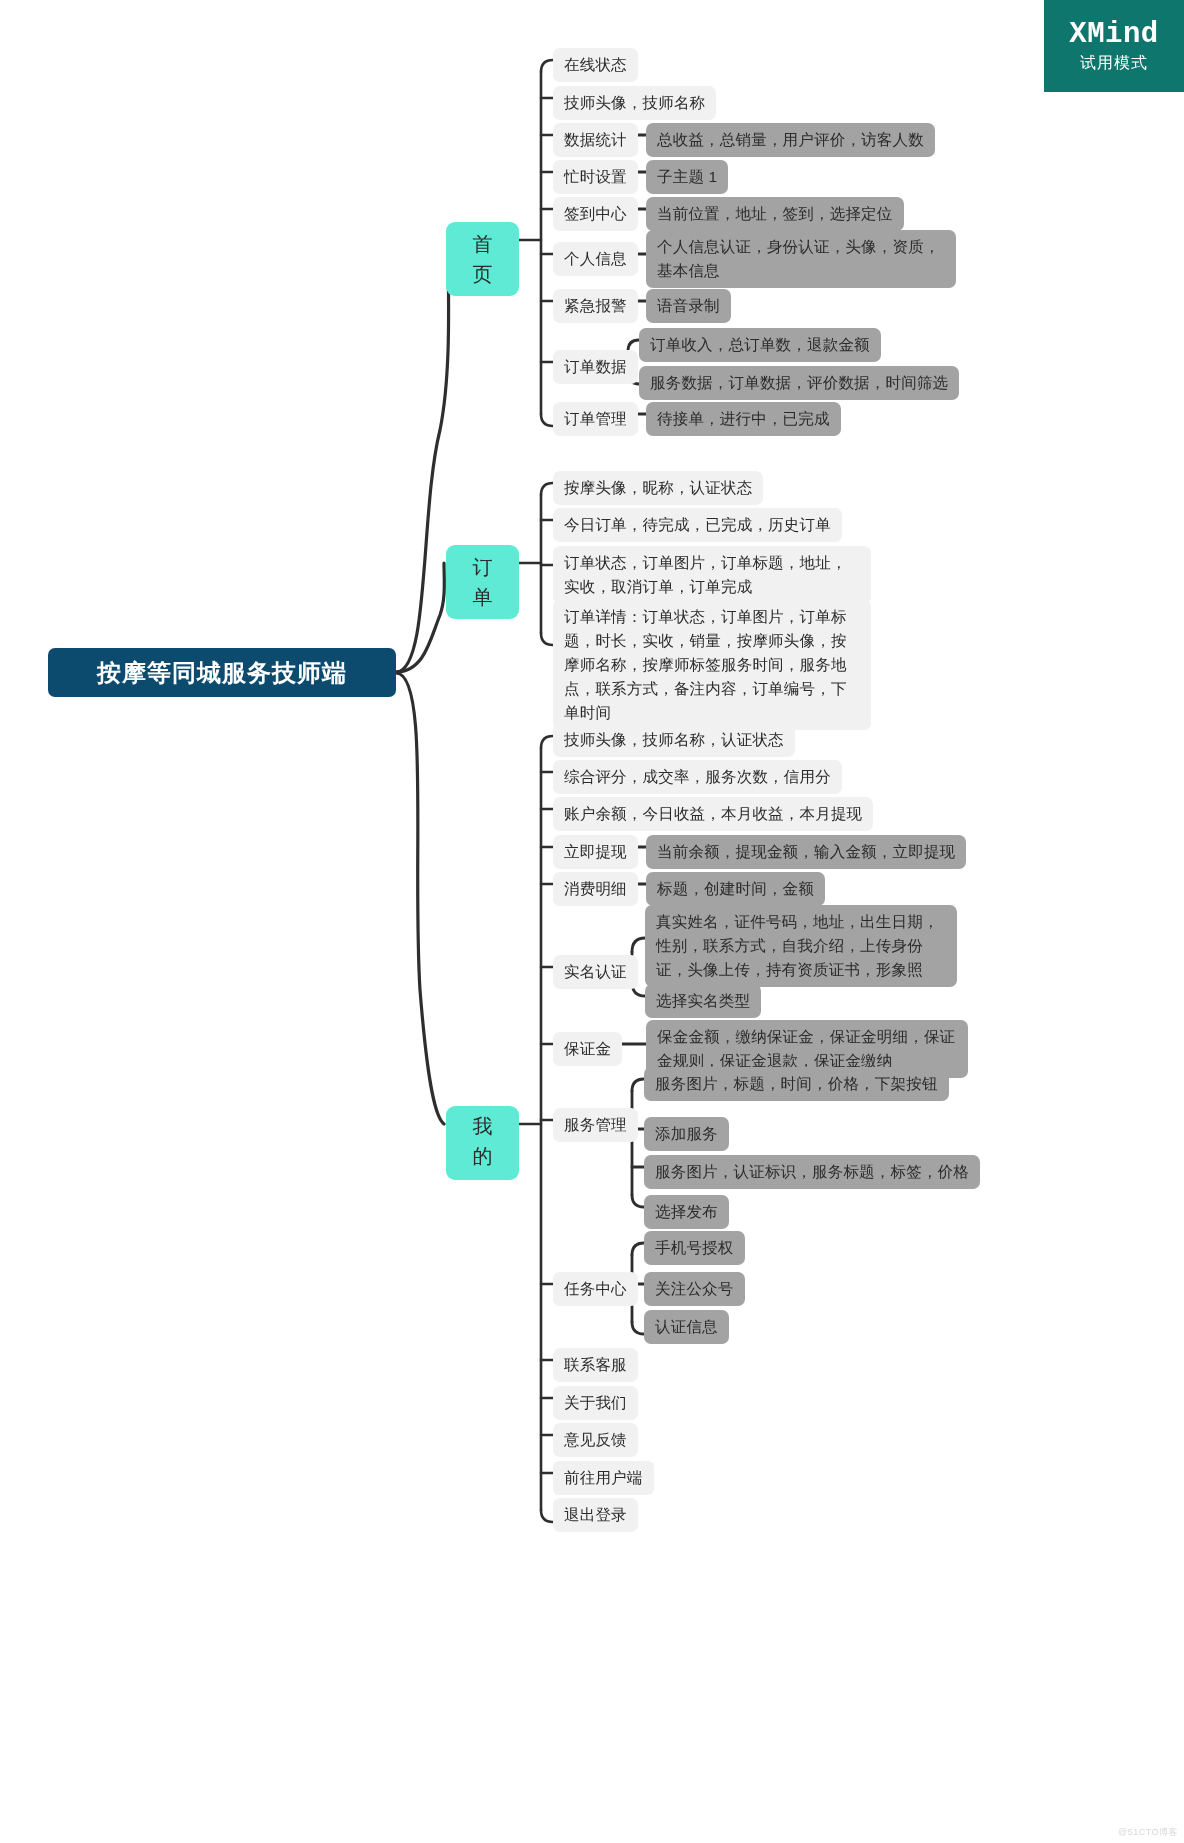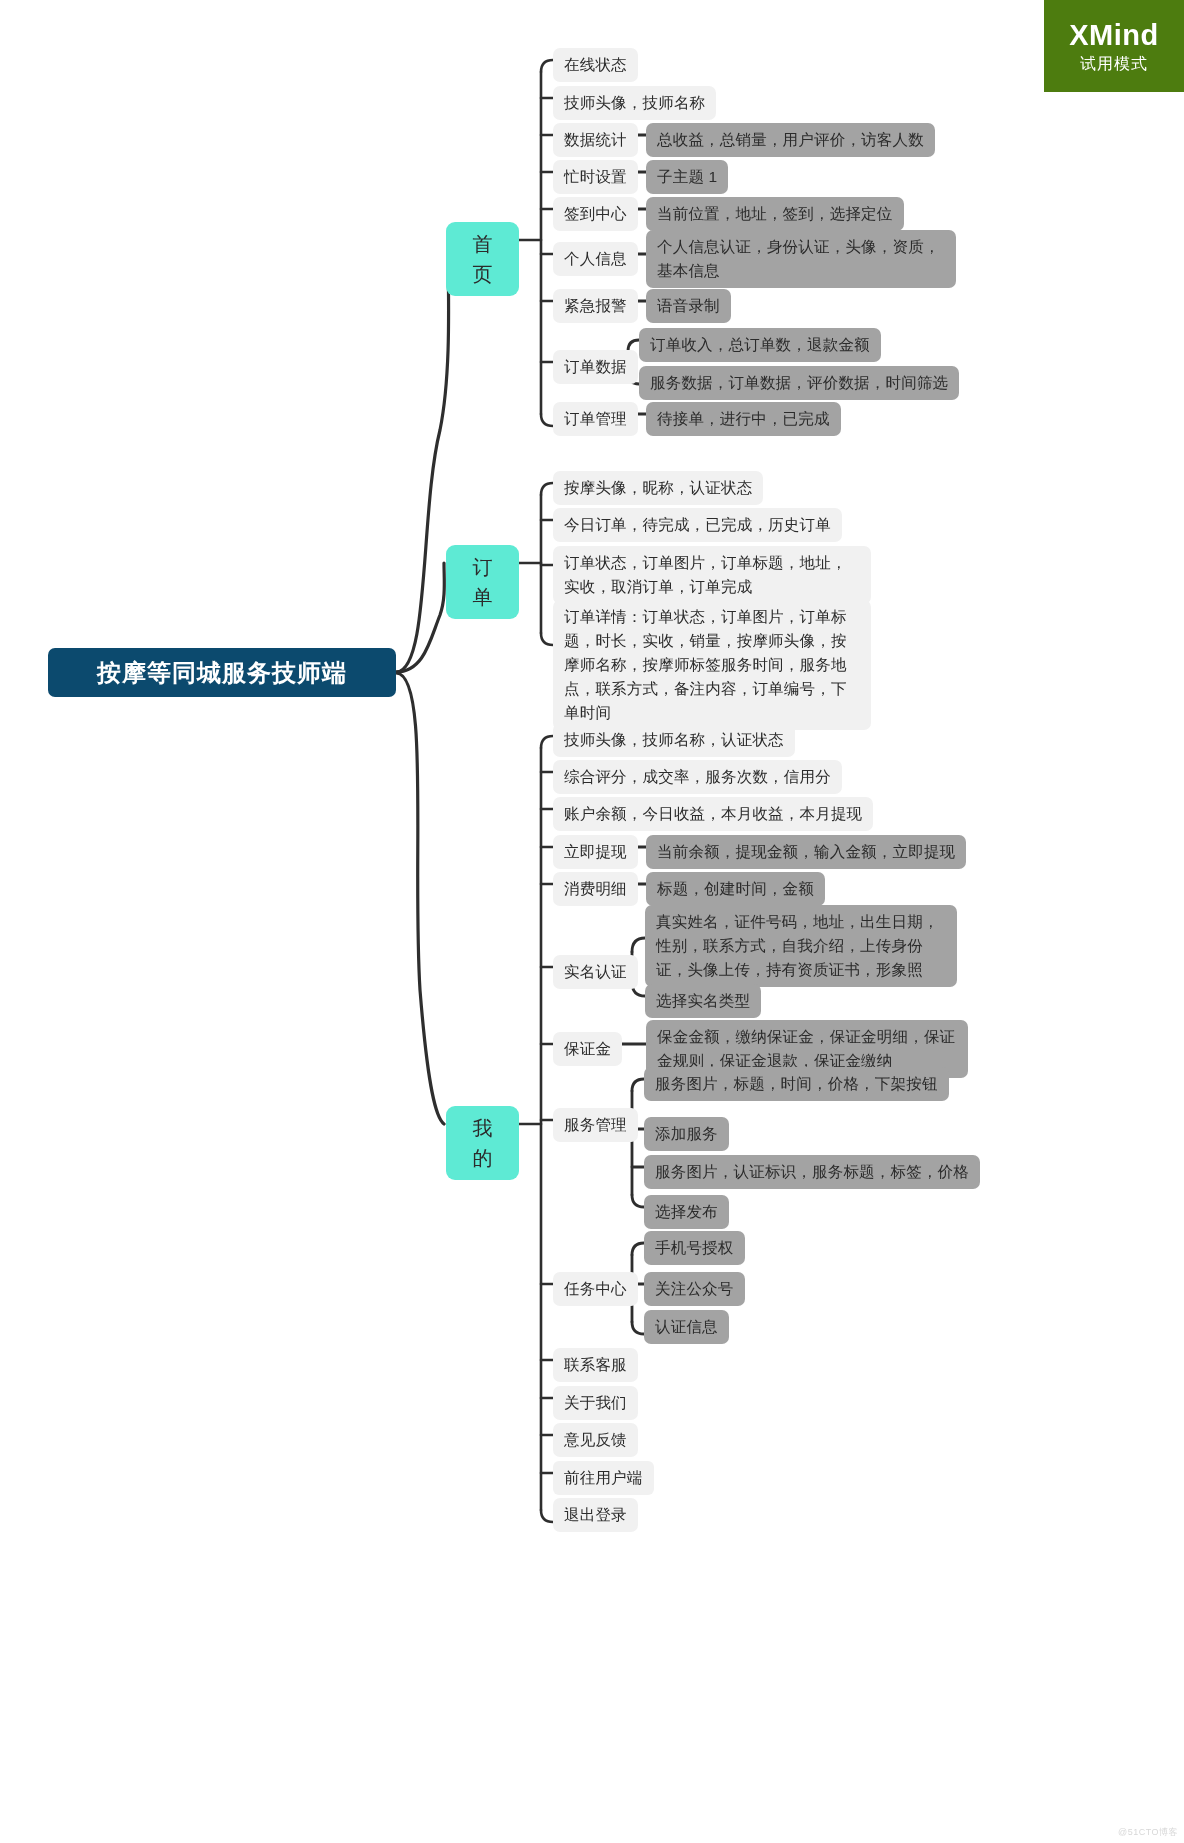--- a/index.html
+++ b/index.html
@@ -190,21 +190,21 @@
   <div class="node lvl2" style="left:553px;top:402px;">订单管理</div>
   <div class="node lvl3" style="left:646px;top:402px;">待接单，进行中，已完成</div>
 
   <div class="node lvl1" style="left:446px;top:545px;width:73px;text-align:center;">订单</div>
 
   <div class="node lvl2" style="left:553px;top:471px;">按摩头像，昵称，认证状态</div>
   <div class="node lvl2" style="left:553px;top:546px;width:318px;">订单状态，订单图片，订单标题，地址，实收，取消订单，订单完成</div>
   <div class="node lvl2" style="left:553px;top:508px;">今日订单，待完成，已完成，历史订单</div>
   <div class="node lvl2" style="left:553px;top:600px;width:318px;">订单详情：订单状态，订单图片，订单标题，时长，实收，销量，按摩师头像，按摩师名称，按摩师标签服务时间，服务地点，联系方式，备注内容，订单编号，下单时间</div>
 
-  <div class="node lvl1" style="left:446px;top:1106px;width:73px;text-align:center;">我的</div>
+  <div class="node lvl1" style="left:446px;top:1106px;width:73px;text-align:center;font-family:Liberation Mono, monospace;">我的</div>
 
   <div class="node lvl2" style="left:553px;top:723px;">技师头像，技师名称，认证状态</div>
   <div class="node lvl2" style="left:553px;top:760px;">综合评分，成交率，服务次数，信用分</div>
   <div class="node lvl2" style="left:553px;top:797px;">账户余额，今日收益，本月收益，本月提现</div>
   <div class="node lvl2" style="left:553px;top:835px;">立即提现</div>
   <div class="node lvl3" style="left:646px;top:835px;">当前余额，提现金额，输入金额，立即提现</div>
   <div class="node lvl2" style="left:553px;top:872px;">消费明细</div>
   <div class="node lvl3" style="left:646px;top:872px;">标题，创建时间，金额</div>
 
   <div class="node lvl2" style="left:553px;top:955px;">实名认证</div>
@@ -224,20 +224,20 @@
   <div class="node lvl3" style="left:644px;top:1231px;">手机号授权</div>
   <div class="node lvl3" style="left:644px;top:1272px;">关注公众号</div>
   <div class="node lvl3" style="left:644px;top:1310px;">认证信息</div>
 
   <div class="node lvl2" style="left:553px;top:1348px;">联系客服</div>
   <div class="node lvl2" style="left:553px;top:1386px;">关于我们</div>
   <div class="node lvl2" style="left:553px;top:1423px;">意见反馈</div>
   <div class="node lvl2" style="left:553px;top:1461px;border-radius:6px;">前往用户端</div>
   <div class="node lvl2" style="left:553px;top:1498px;">退出登录</div>
 
-  <div id="badge" style="background: #4d7c0f;">
+  <div id="badge" style="background: #0f766e; font-family: Liberation Mono, monospace;">
     <div class="b1">XMind</div>
     <div class="b2">试用模式</div>
   </div>
 
   <div id="watermark">@51CTO博客</div>
 
 </div>
 
 </body></html>

